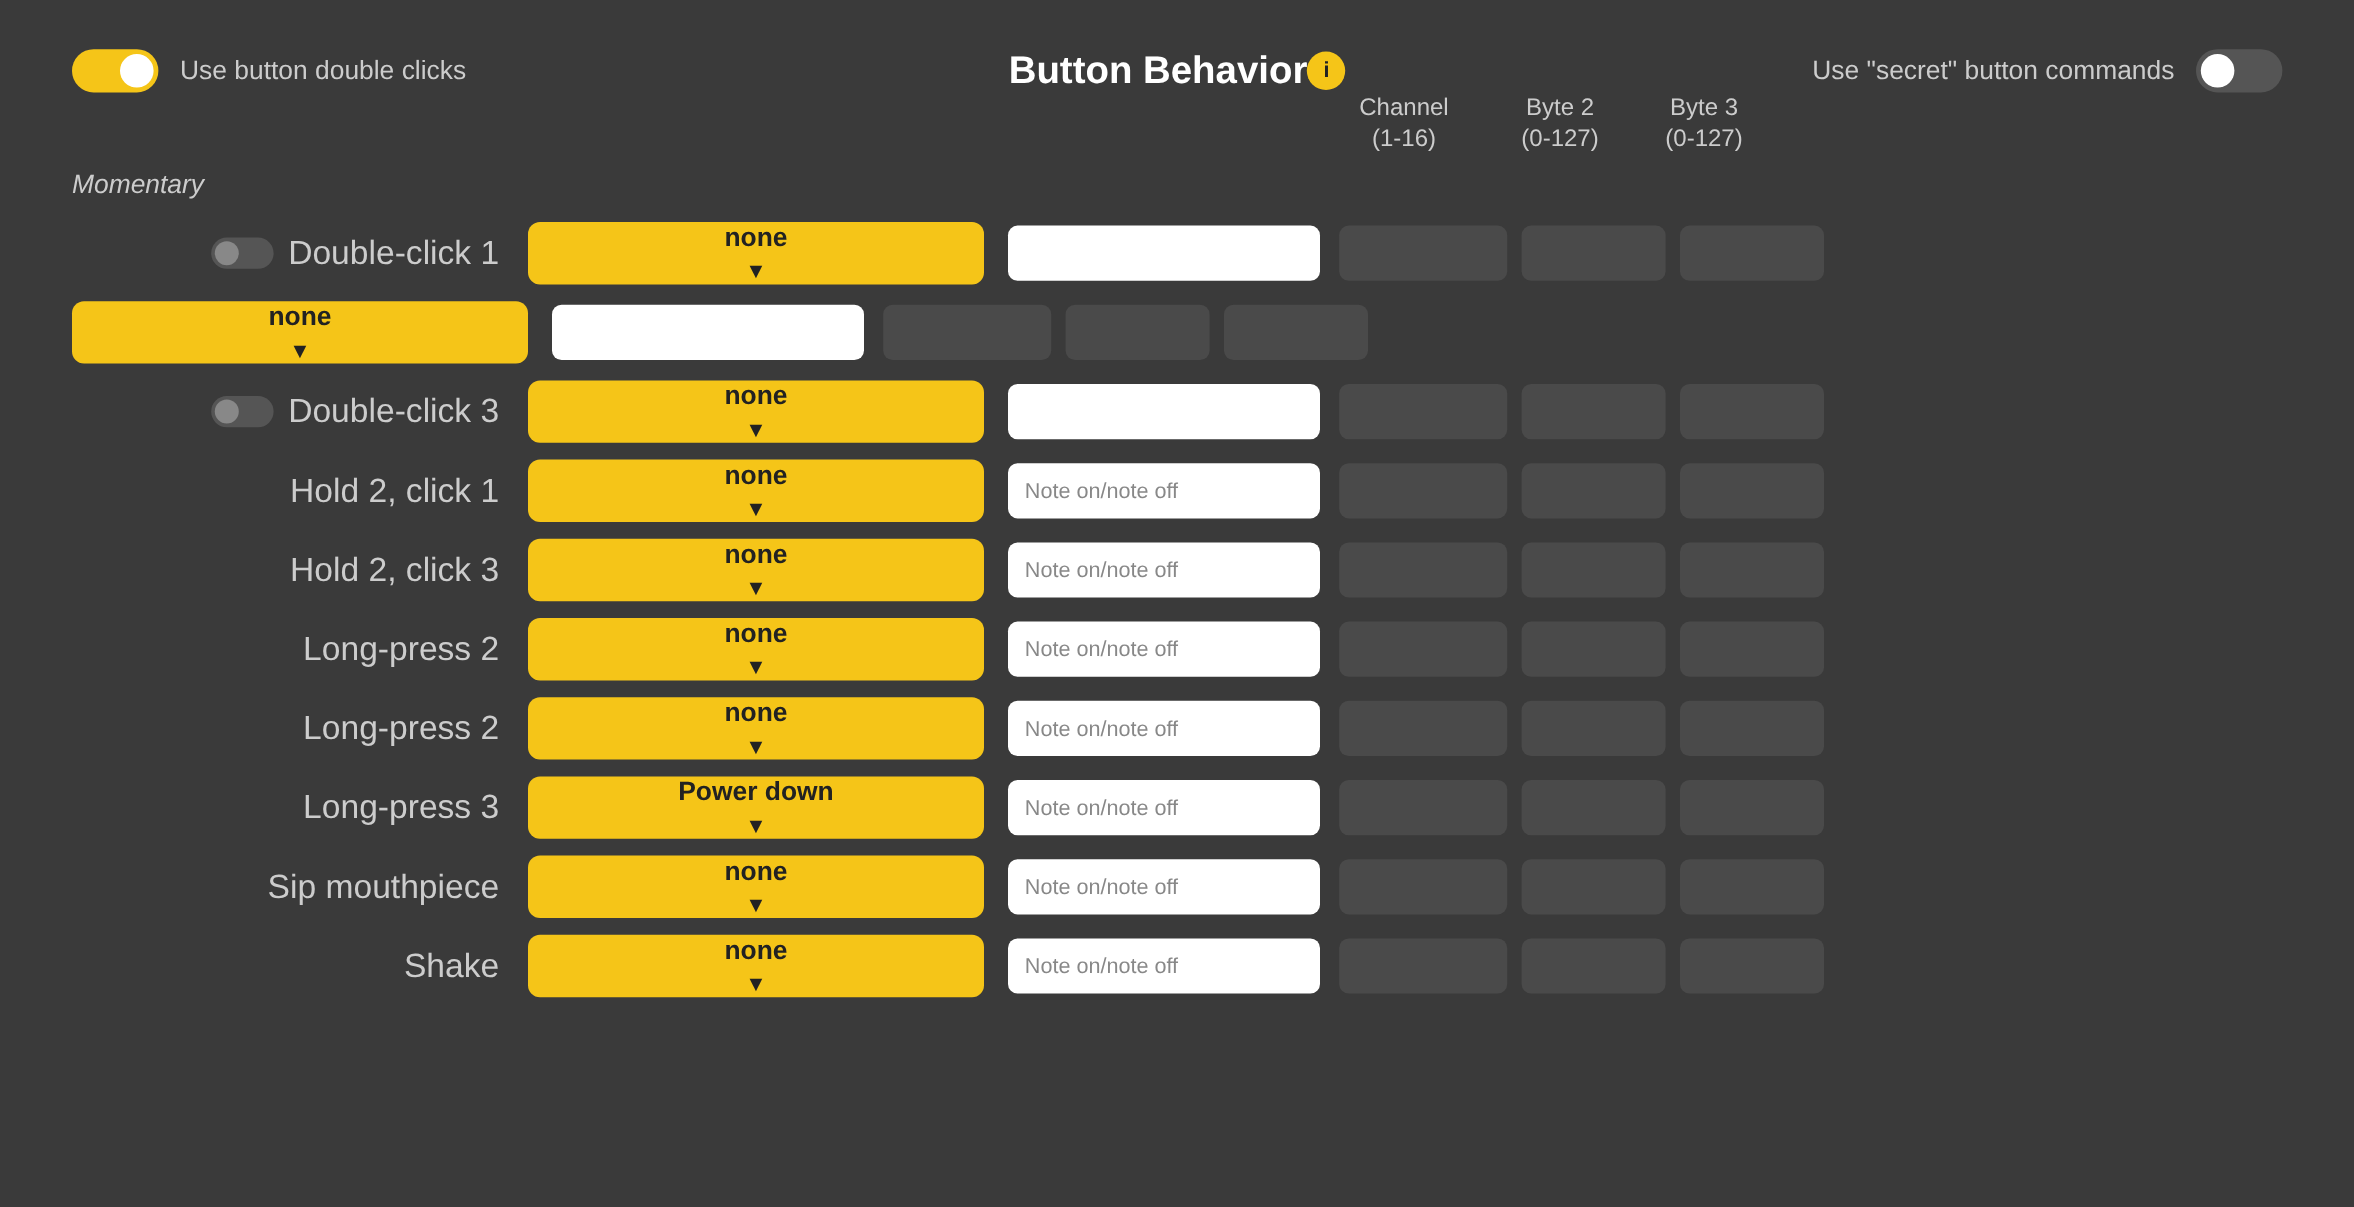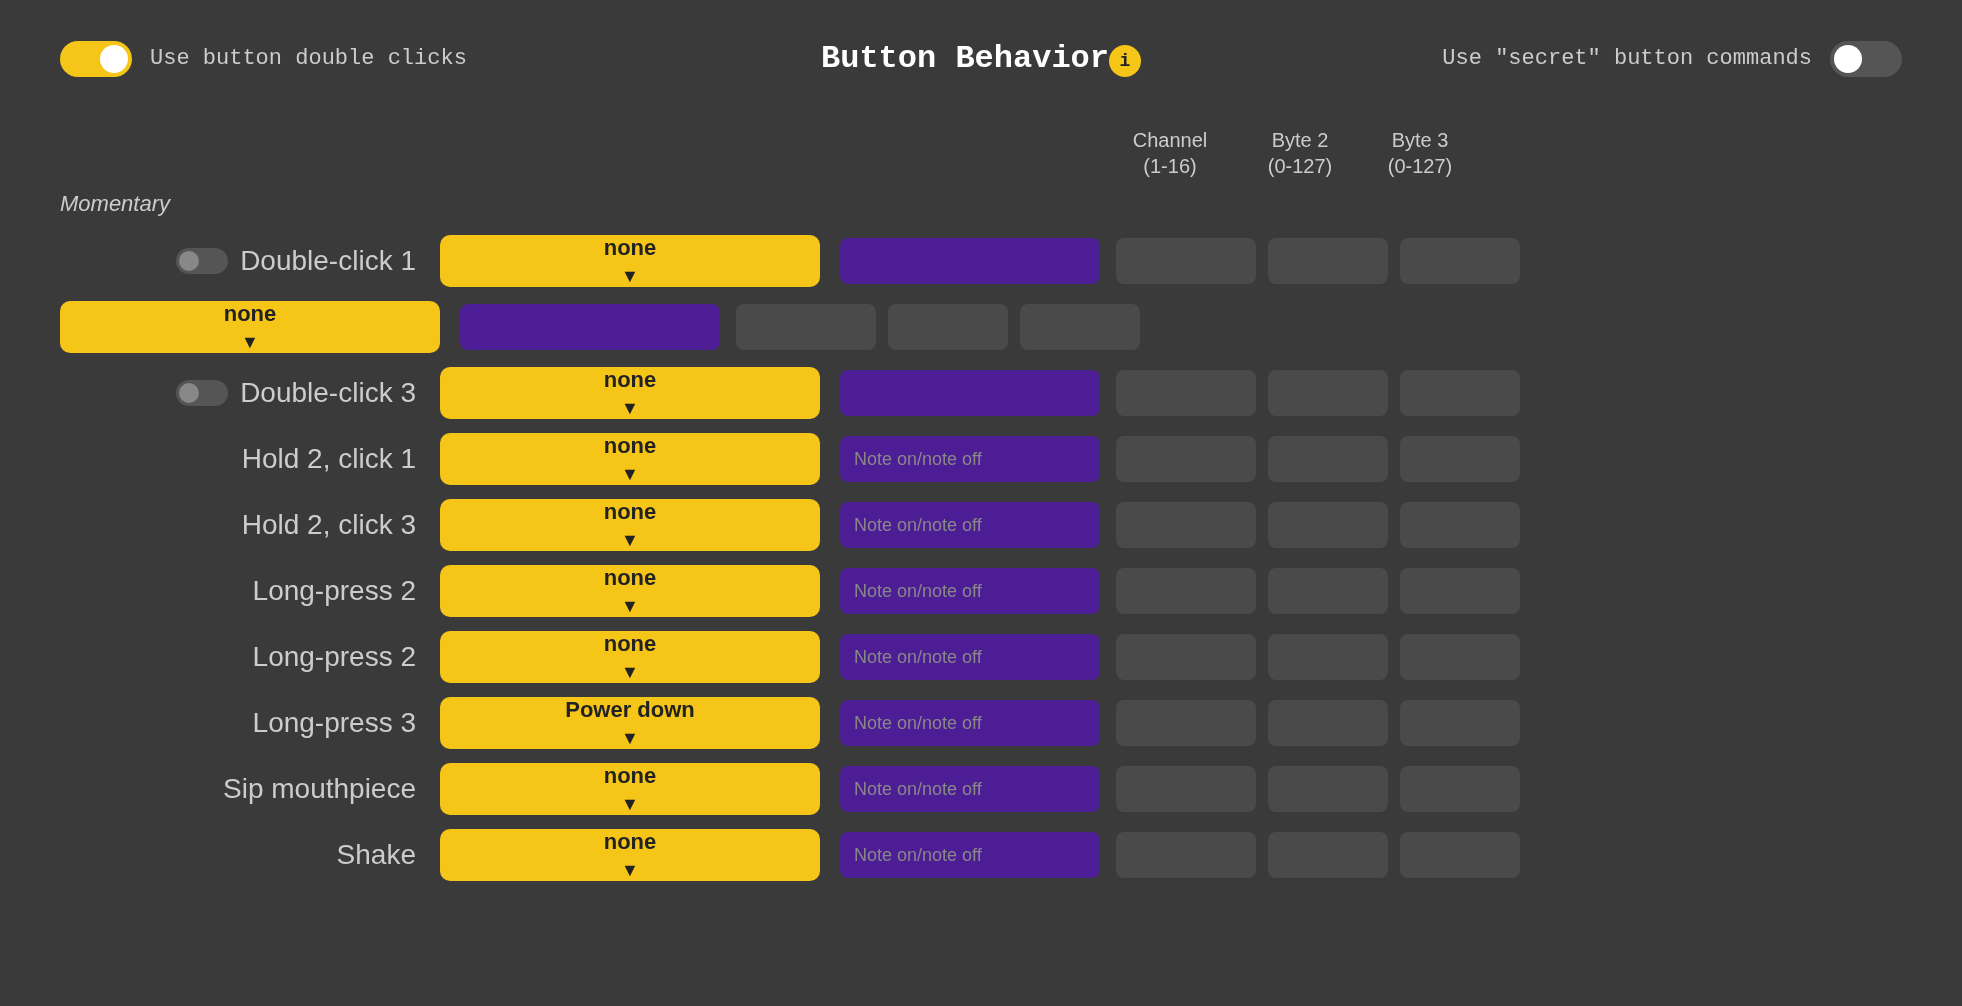--- a/index.html
+++ b/index.html
@@ -20,35 +20,33 @@
       background: #3a3a3a;
       padding: 40px 60px;
       position: relative;
     }
 
     
     .header {
       display: flex;
       align-items: center;
       justify-content: space-between;
-      margin-bottom: 50px;
-      font-family: Liberation Mono, monospace;
     }
     .header-left, .header-right {
       display: flex;
       align-items: center;
       gap: 18px;
       flex: 1;
     }
     .header-right {
       justify-content: flex-end;
     }
     .header-center {
       display: flex;
-      align-items: flex-end;
+      align-items: center;
       flex: 1;
       justify-content: center;
     }
     .header-title {
       font-size: 32px;
       font-weight: 700;
       color: #fff;
     }
     .header-label {
       font-size: 22px;
@@ -213,21 +211,21 @@
     .dropdown-chevron {
       font-size: 18px;
       color: #222;
     }
 
     
     .note-field {
       width: 260px;
       flex-shrink: 0;
       height: 46px;
-      background: #4c1d95;
+      background: #ffffff;
       border-radius: 8px;
       margin-left: 20px;
       display: flex;
       align-items: center;
       padding: 0 14px;
       font-size: 18px;
       color: #888;
     }
     .note-field.empty {
       color: transparent;

